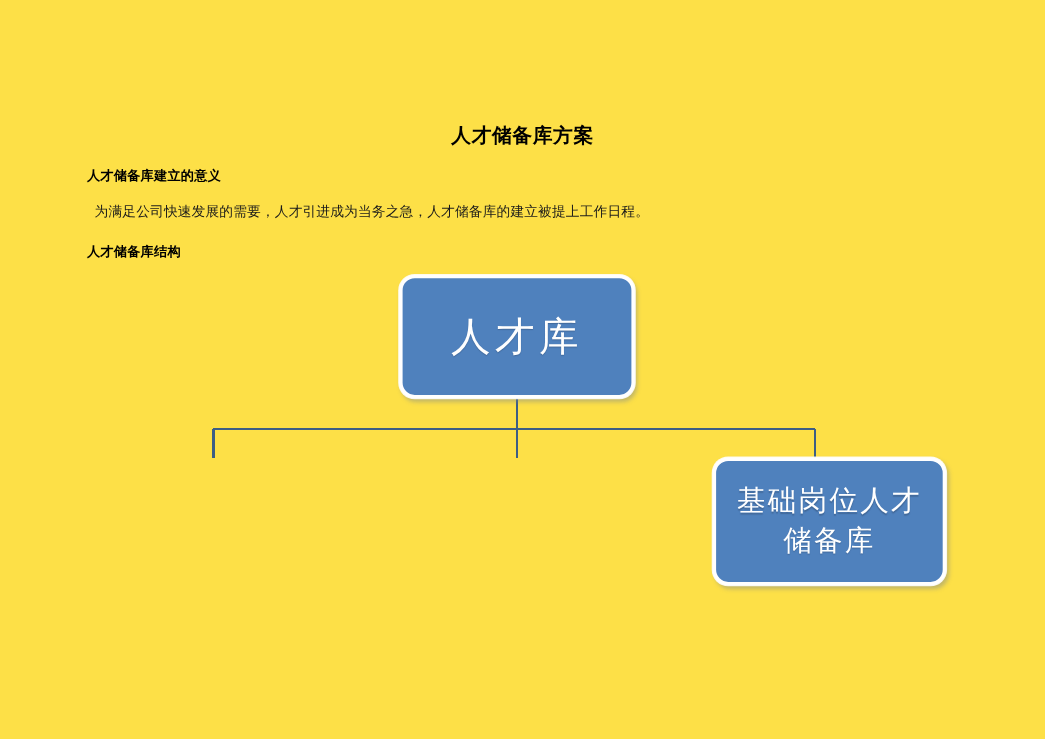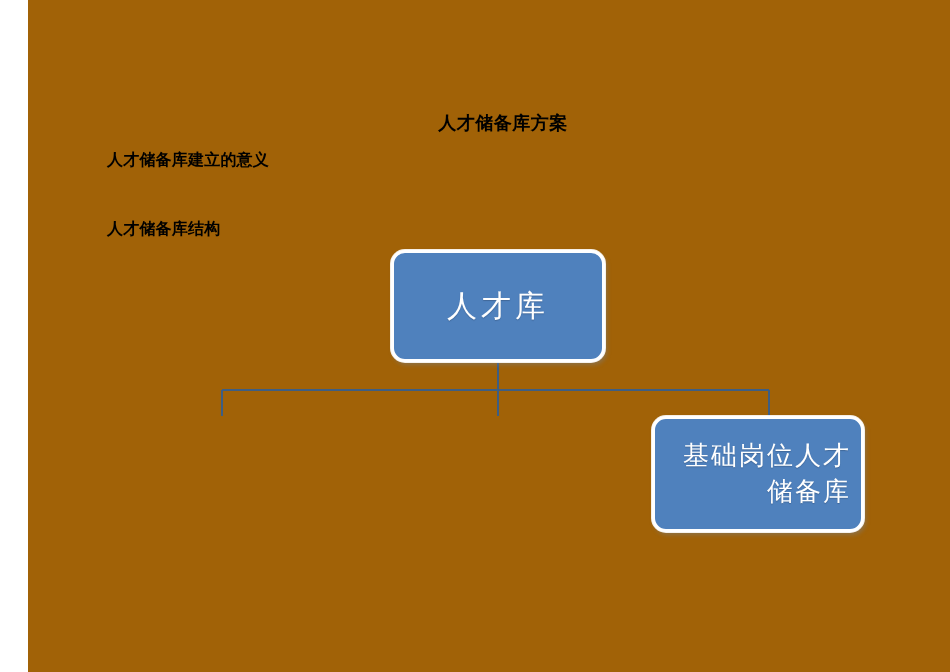--- a/index.html
+++ b/index.html
@@ -13,41 +13,40 @@
     height: 672px;
     position: relative;
     overflow: hidden;
     font-family: "Liberation Serif", "DejaVu Serif", serif;
     color: #000000;
   }
 
   .page {
     position: absolute;
     inset: 0;
-    background: #a16207;
-    margin-left: 28px;
+    background: #fde047;
   }
 
   
   .doc-title {
     position: absolute;
     left: 0;
     top: 112px;
     width: 950px;
     text-align: center;
     font-size: 18px;
     font-weight: bold;
     letter-spacing: 0.5px;
     line-height: 22px;
   }
 
   .section-heading {
     position: absolute;
     left: 79px;
-    font-size: 16px;
+    font-size: 12px;
     font-weight: bold;
     line-height: 20px;
     letter-spacing: 0.2px;
   }
   .section-heading.h-meaning { top: 150px; }
   .section-heading.h-structure { top: 219px; }
 
   .body-paragraph {
     position: absolute;
     left: 86px;
@@ -93,49 +92,50 @@
     color: #ffffff;
     font-family: "Liberation Serif", "DejaVu Serif", serif;
     text-shadow: 0 1px 1px rgba(40,60,90,0.35);
   }
 
   .node-root {
     left: 363px;
     top: 250px;
     width: 214px;
     height: 112px;
-    font-size: 30px;
+    font-size: 36px;
     letter-spacing: 4px;
     line-height: 36px;
   }
 
   .node-child {
     top: 416px;
     width: 212px;
     height: 116px;
     font-size: 26px;
     letter-spacing: 2px;
     line-height: 36px;
     padding: 0 10px;
   }
   .node-child .node-label { display: block; max-width: 190px; }
 
   .node-child-1 { left: 88px; }
   .node-child-2 { left: 363px; }
-  .node-child-3 { left: 624px; text-align: right; }
+  .node-child-3 { left: 648px; }
 </style>
 </head>
 <body>
 
 <div class="page">
 
   <div class="doc-title">人才储备库方案</div>
 
   <div class="section-heading h-meaning">人才储备库建立的意义</div>
 
+  <div class="body-paragraph">为满足公司快速发展的需要，人才引进成为当务之急，人才储备库的建立被提上工作日程。</div>
 
   <div class="section-heading h-structure">人才储备库结构</div>
 
   <div class="diagram">
 
     <svg class="connector-svg" viewBox="0 0 950 672">
       <g stroke="#3D5E84" stroke-width="2" fill="none" shape-rendering="crispEdges">
         <line x1="470" y1="362" x2="470" y2="416"></line>
         <line x1="194" y1="390" x2="741" y2="390"></line>
         <line x1="194" y1="390" x2="194" y2="416"></line>

